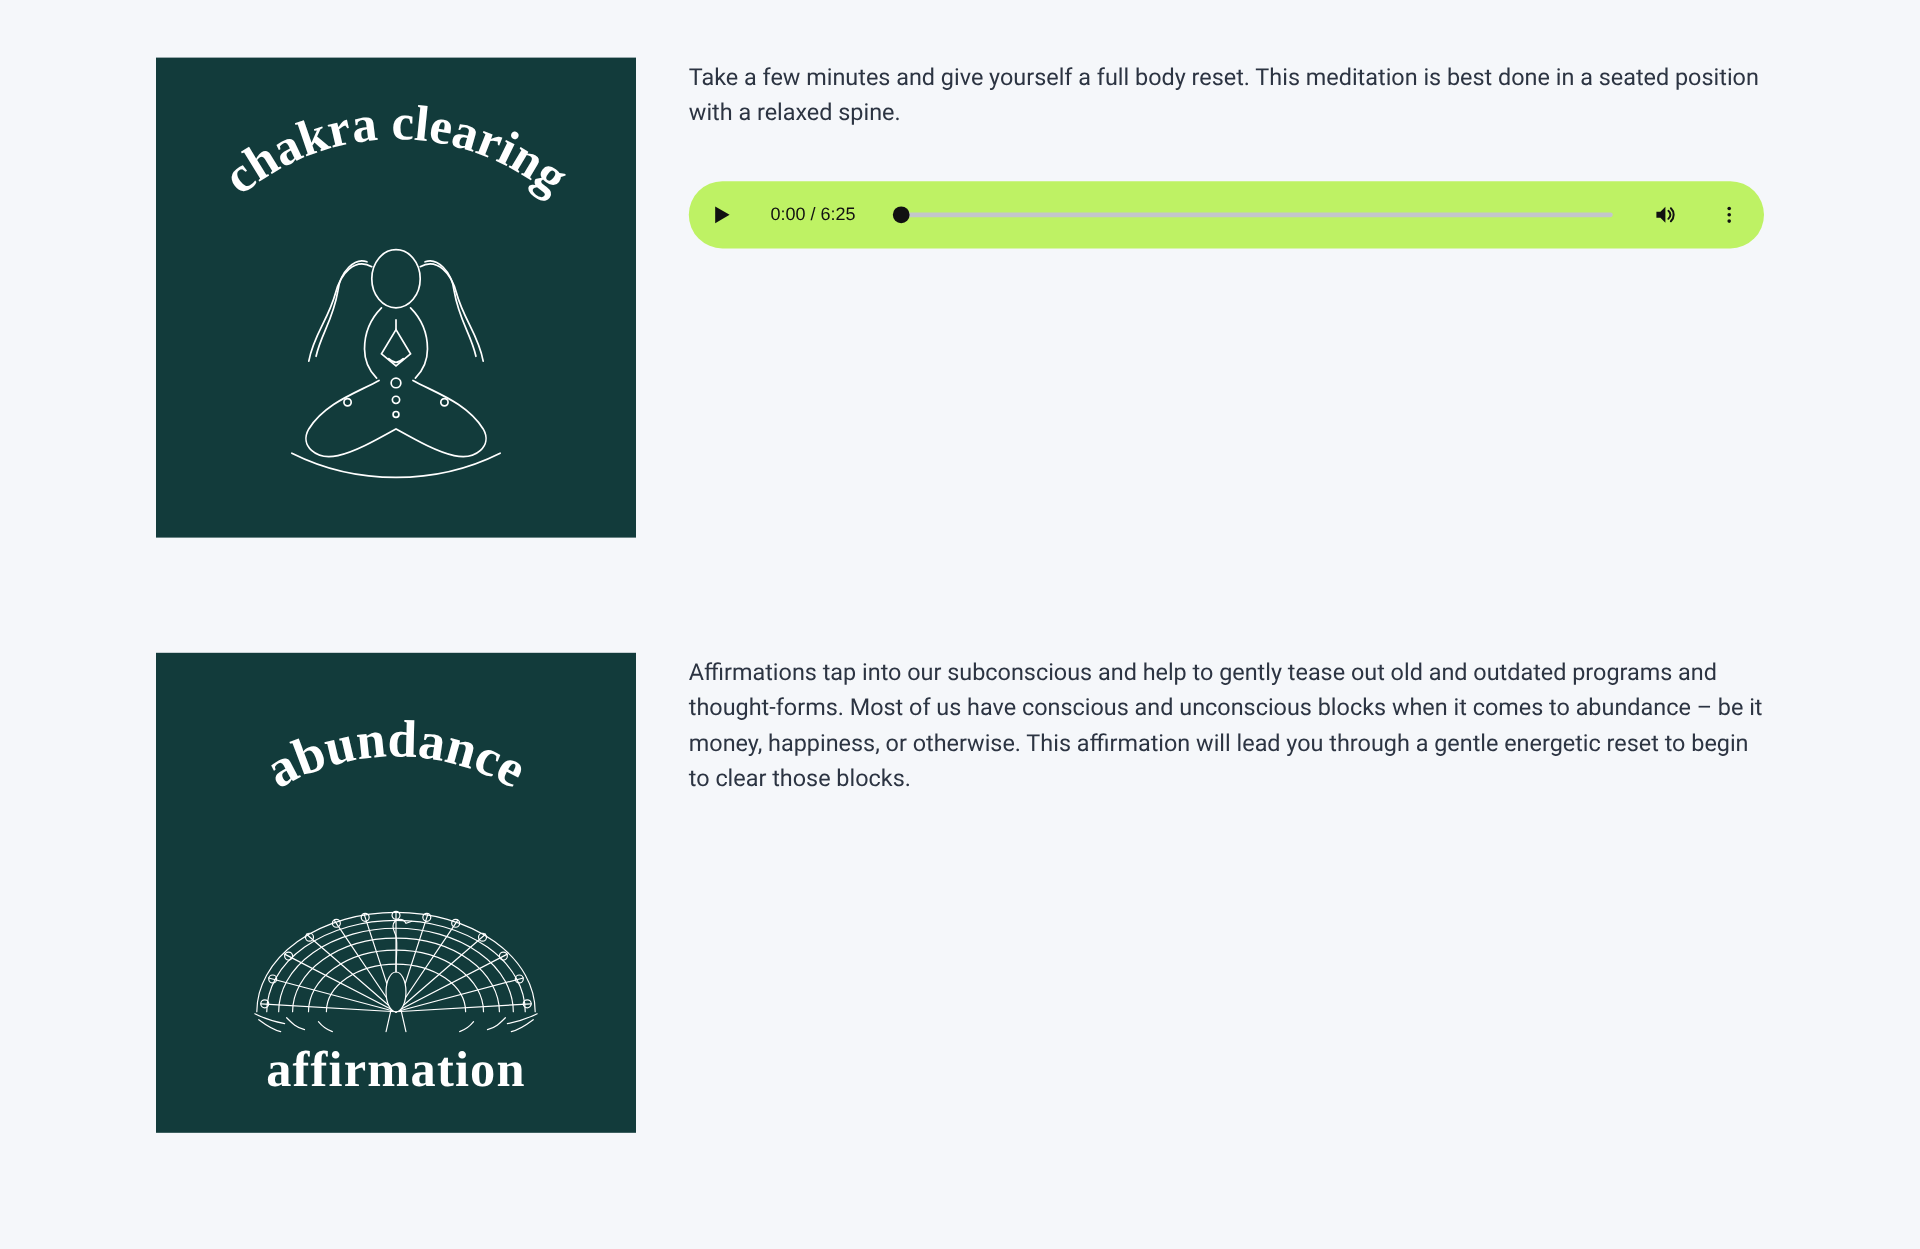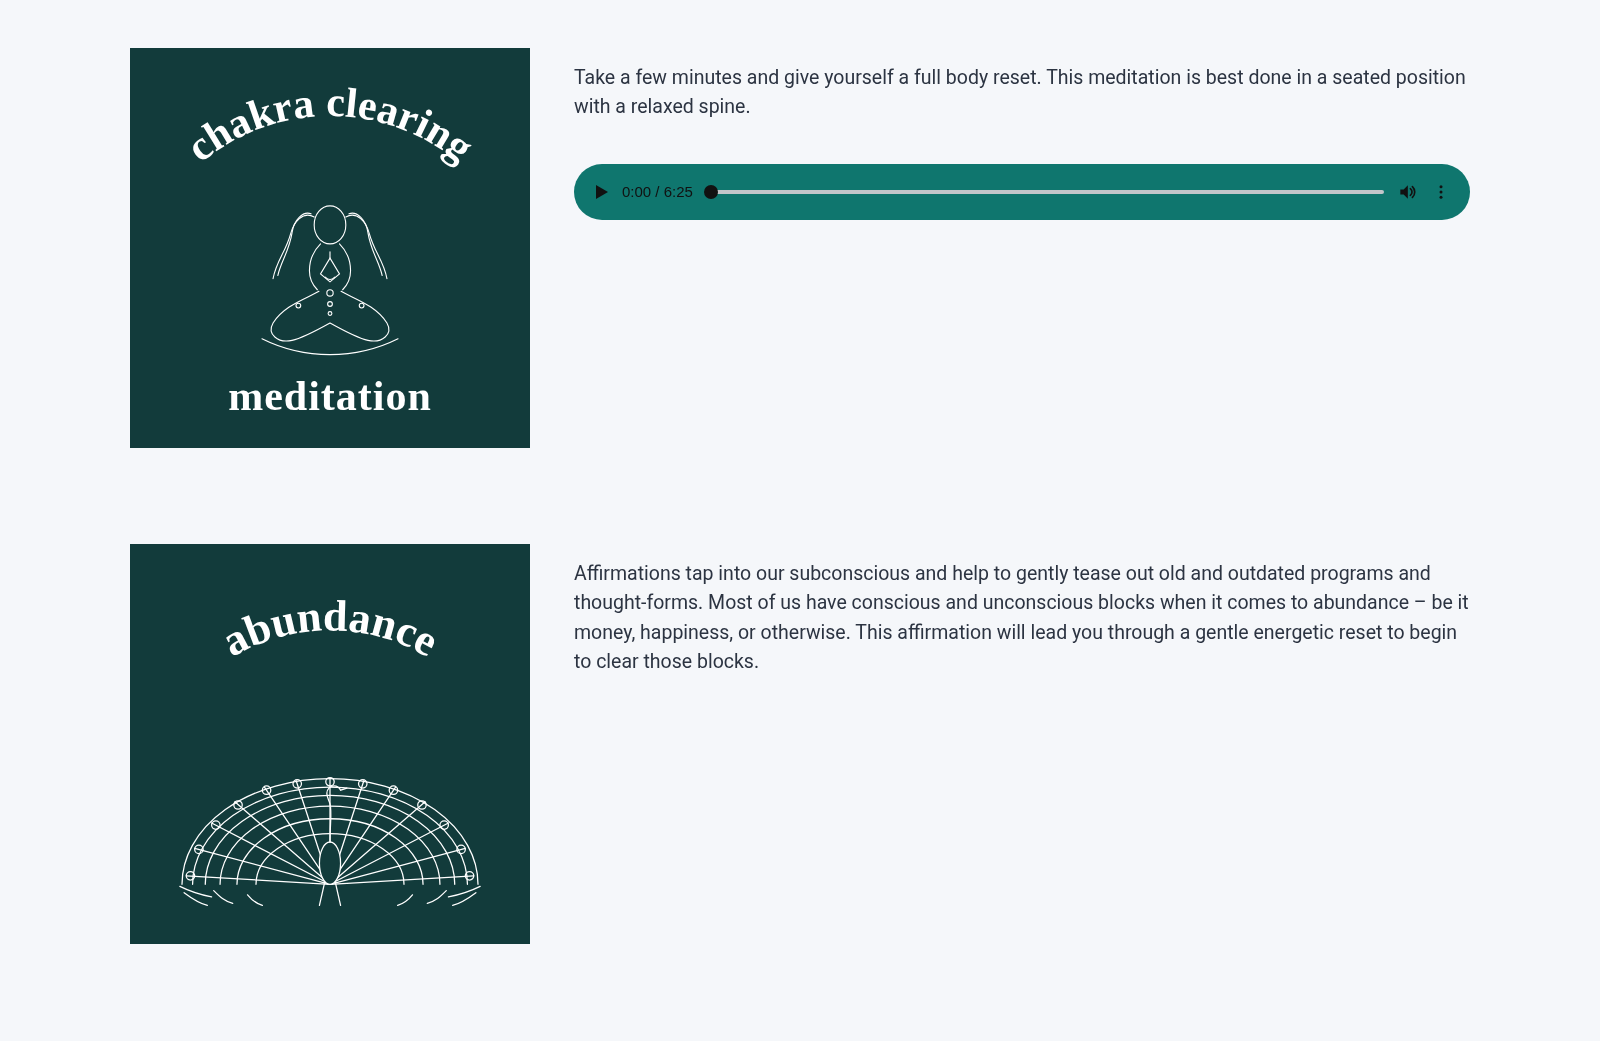--- a/index.html
+++ b/index.html
@@ -41,37 +41,36 @@
       font-weight: 700;
       letter-spacing: 1px;
     }
     .tile svg.illus {
       flex: 1;
       width: 100%;
     }
     .content {
       flex: 1;
       padding-top: 2px;
-      margin-top: 13px;
     }
     .desc {
       font-size: 19.5px;
       line-height: 1.5;
       color: #2c3442;
       margin-bottom: 42px;
       font-weight: 450;
     }
     .audio-player {
-      background: #0f766e;
+      background: #bef264;
       border-radius: 30px;
       height: 56px;
       display: flex;
       align-items: center;
       padding: 0 18px;
-      gap: 12px;
+      gap: 32px;
     }
     .play-btn {
       width: 18px;
       height: 18px;
       display: flex;
       align-items: center;
       justify-content: center;
       cursor: pointer;
       flex-shrink: 0;
     }
@@ -138,21 +137,20 @@
         <path d="M150 68v8 M144 100c4 4 8 4 12 0"></path>
         <path d="M136 118c-18 10-44 18-58 40-8 14 6 26 24 22 14-3 30-12 48-22 18 10 34 19 48 22 18 4 32-8 24-22-14-22-40-30-58-40"></path>
         <circle cx="110" cy="136" r="3"></circle>
           <circle cx="190" cy="136" r="3"></circle>
         <circle cx="150" cy="120" r="4"></circle>
           <circle cx="150" cy="134" r="3"></circle>
           <circle cx="150" cy="146" r="2.4"></circle>
         <path d="M64 178c28 14 58 20 86 20s58-6 86-20"></path>
       </g>
     </svg>
-    <div class="bottom-word">meditation</div>
   </div>
   <div class="content">
     <p class="desc">Take a few minutes and give yourself a full body reset. This meditation is best done in a seated position with a relaxed spine.</p>
     <div class="audio-player">
       <div class="play-btn">
         <svg width="16" height="16" viewBox="0 0 16 16">
             <path d="M3 1l12 7-12 7z" fill="#111"></path>
           </svg>
       </div>
       <div class="time-text">0:00 / 6:25</div>
@@ -222,17 +220,18 @@
           <circle cx="0" cy="-97" r="4"></circle>
         </g>
         <ellipse cx="160" cy="160" rx="10" ry="20" fill="#123b3b"></ellipse>
         <path d="M160 140c0-18 2-28 0-36-1-4-3-6-3-10 0-4 3-7 7-7 3 0 5 2 6 4l6-2"></path>
         <line x1="155" y1="178" x2="150" y2="200"></line>
           <line x1="165" y1="178" x2="170" y2="200"></line>
         <path d="M18 182c12 6 20 8 30 10m-26-4c8 6 14 10 22 12 M302 182c-12 6-20 8-30 10m26-4c-8 6-14 10-22 12"></path>
         <path d="M50 186c6 6 10 10 18 12 M270 186c-6 6-10 10-18 12 M82 190c4 5 8 8 14 10 M238 190c-4 5-8 8-14 10"></path>
       </g>
     </svg>
+    <div class="bottom-word">affirmation</div>
   </div>
   <div class="content">
     <p class="desc">Affirmations tap into our subconscious and help to gently tease out old and outdated programs and thought-forms. Most of us have conscious and unconscious blocks when it comes to abundance – be it money, happiness, or otherwise. This affirmation will lead you through a gentle energetic reset to begin to clear those blocks.</p>
   </div>
 </div>
 
 </body></html>

